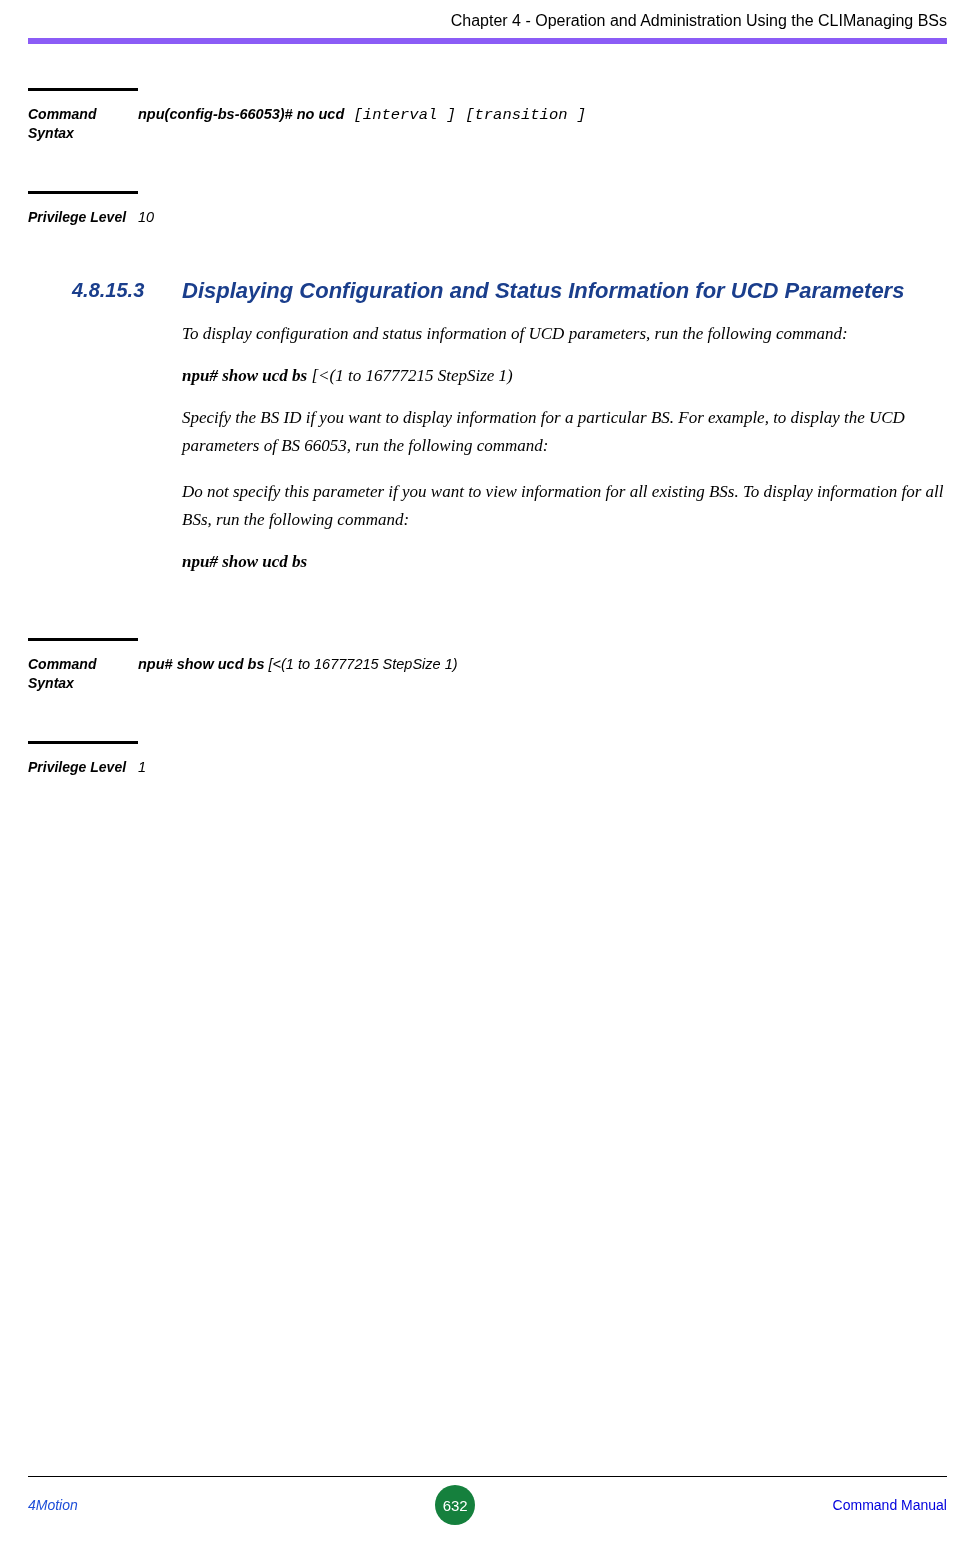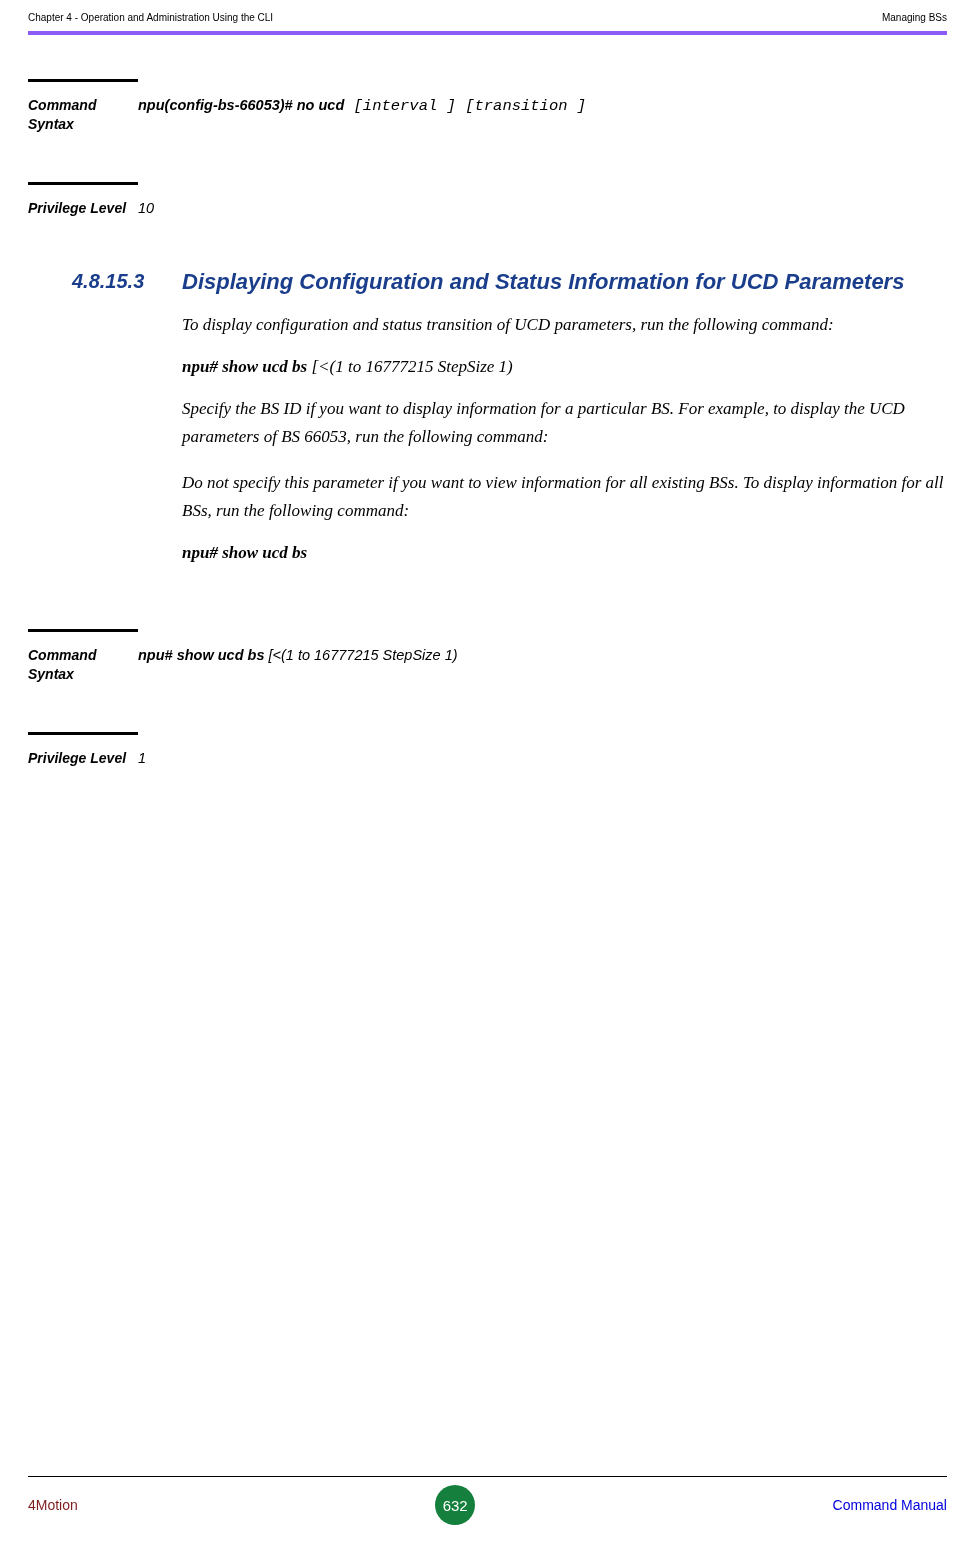--- a/index.html
+++ b/index.html
@@ -10,25 +10,25 @@
     body {
       font-family: Arial, Helvetica, sans-serif;
       background: #fff;
       width: 975px;
       height: 1545px;
       position: relative;
       padding: 0;
     }
     .page-header {
       display: flex;
-      justify-content: space-between;
+      justify-content: flex-end;
       padding: 12px 28px 8px 28px;
-      font-size: 10px;
+      font-size: 16px;
       color: #000;
-      border-bottom: 4px solid #8b5cf6;
+      border-bottom: 6px solid #8b5cf6;
       margin: 0 28px;
       padding-left: 0;
       padding-right: 0;
     }
     .content {
       padding: 0 28px;
       font-style: italic;
     }
     .def-block {
       display: flex;
@@ -103,21 +103,22 @@
       position: absolute;
       bottom: 20px;
       left: 28px;
       right: 28px;
       display: flex;
       justify-content: space-between;
       align-items: center;
       font-size: 14px;
     }
     .footer-left {
-      color: #7f1d1d;
+      color: #1d4ed8;
+      font-style: italic;
     }
     .footer-right {
       color: #0000dd;
     }
     .page-num {
       background: #15803d;
       color: #fff;
       border-radius: 50%;
       width: 40px;
       height: 40px;
@@ -158,21 +159,21 @@
       <div class="def-label">Privilege Level</div>
     </div>
     <div class="def-value-col">10</div>
   </div>
 
 
   <div class="section">
     <div class="section-num">4.8.15.3</div>
     <div class="section-body">
       <div class="section-title">Displaying Configuration and Status Information for UCD Parameters</div>
-      <div class="body-text">To display configuration and status transition of UCD parameters, run the following command:</div>
+      <div class="body-text">To display configuration and status information of UCD parameters, run the following command:</div>
       <div class="cmd-text">
         <span class="cmd-bold">npu# show ucd bs</span><span> [&lt;(1 to 16777215 StepSize 1)</span>
       </div>
       <div class="body-text">Specify the BS ID if you want to display information for a particular BS. For example, to display the UCD parameters of BS 66053, run the following command:</div>
       <div class="body-text">Do not specify this parameter if you want to view information for all existing BSs. To display information for all BSs, run the following command:</div>
       <div class="cmd-text">
         <span class="cmd-bold">npu# show ucd bs</span>
       </div>
     </div>
   </div>

